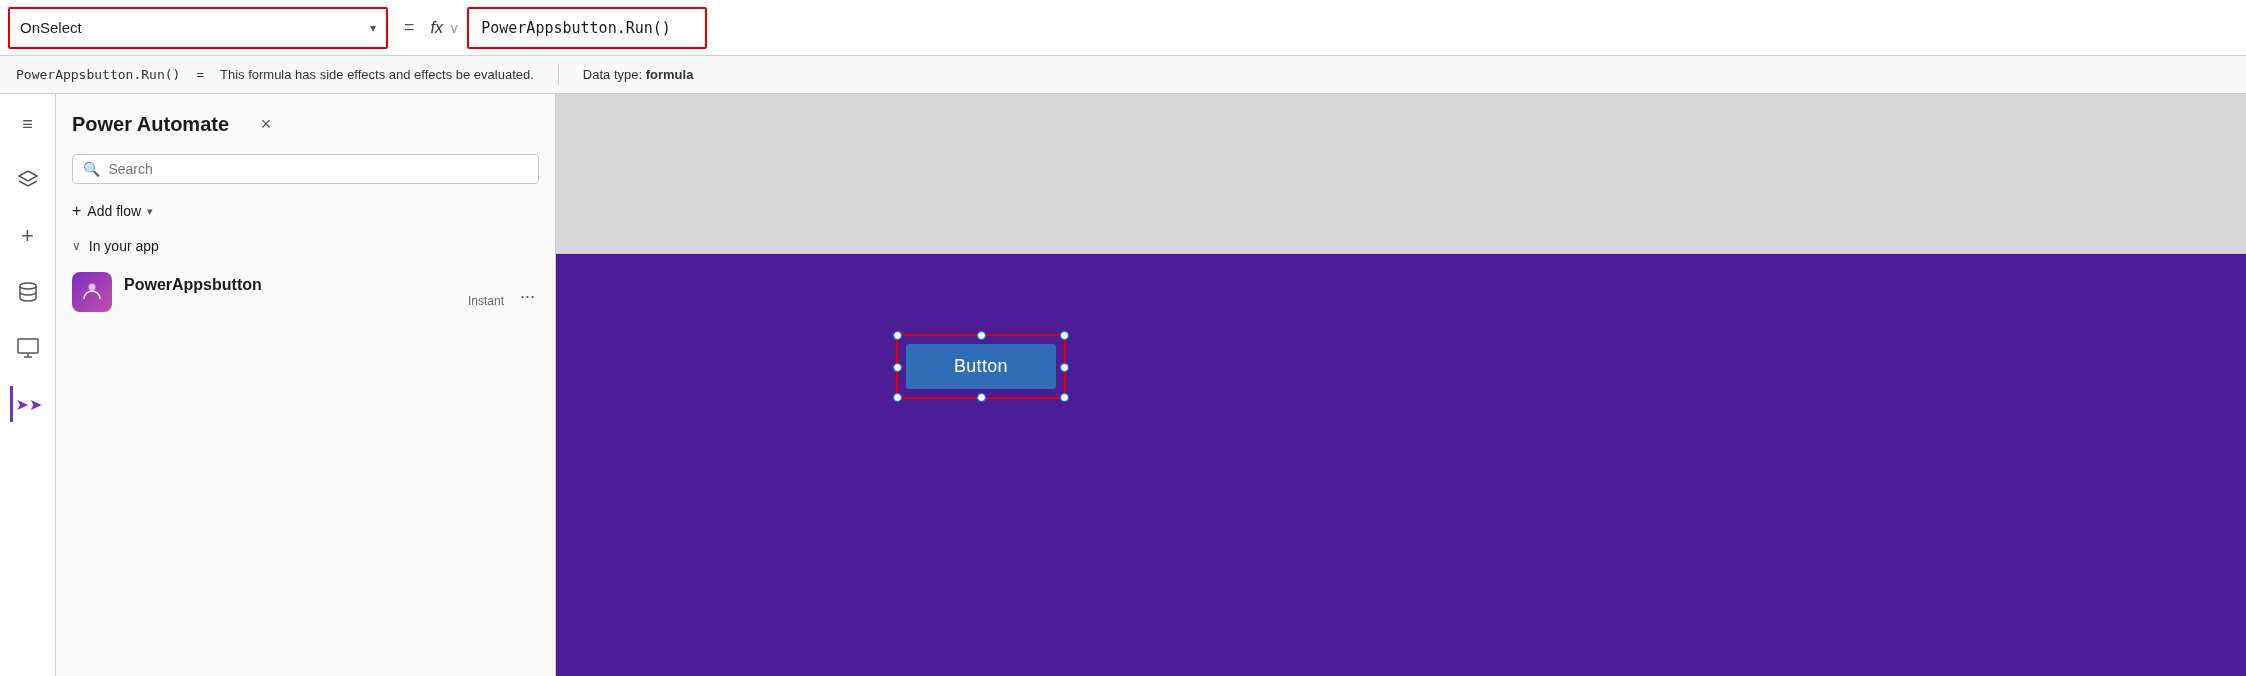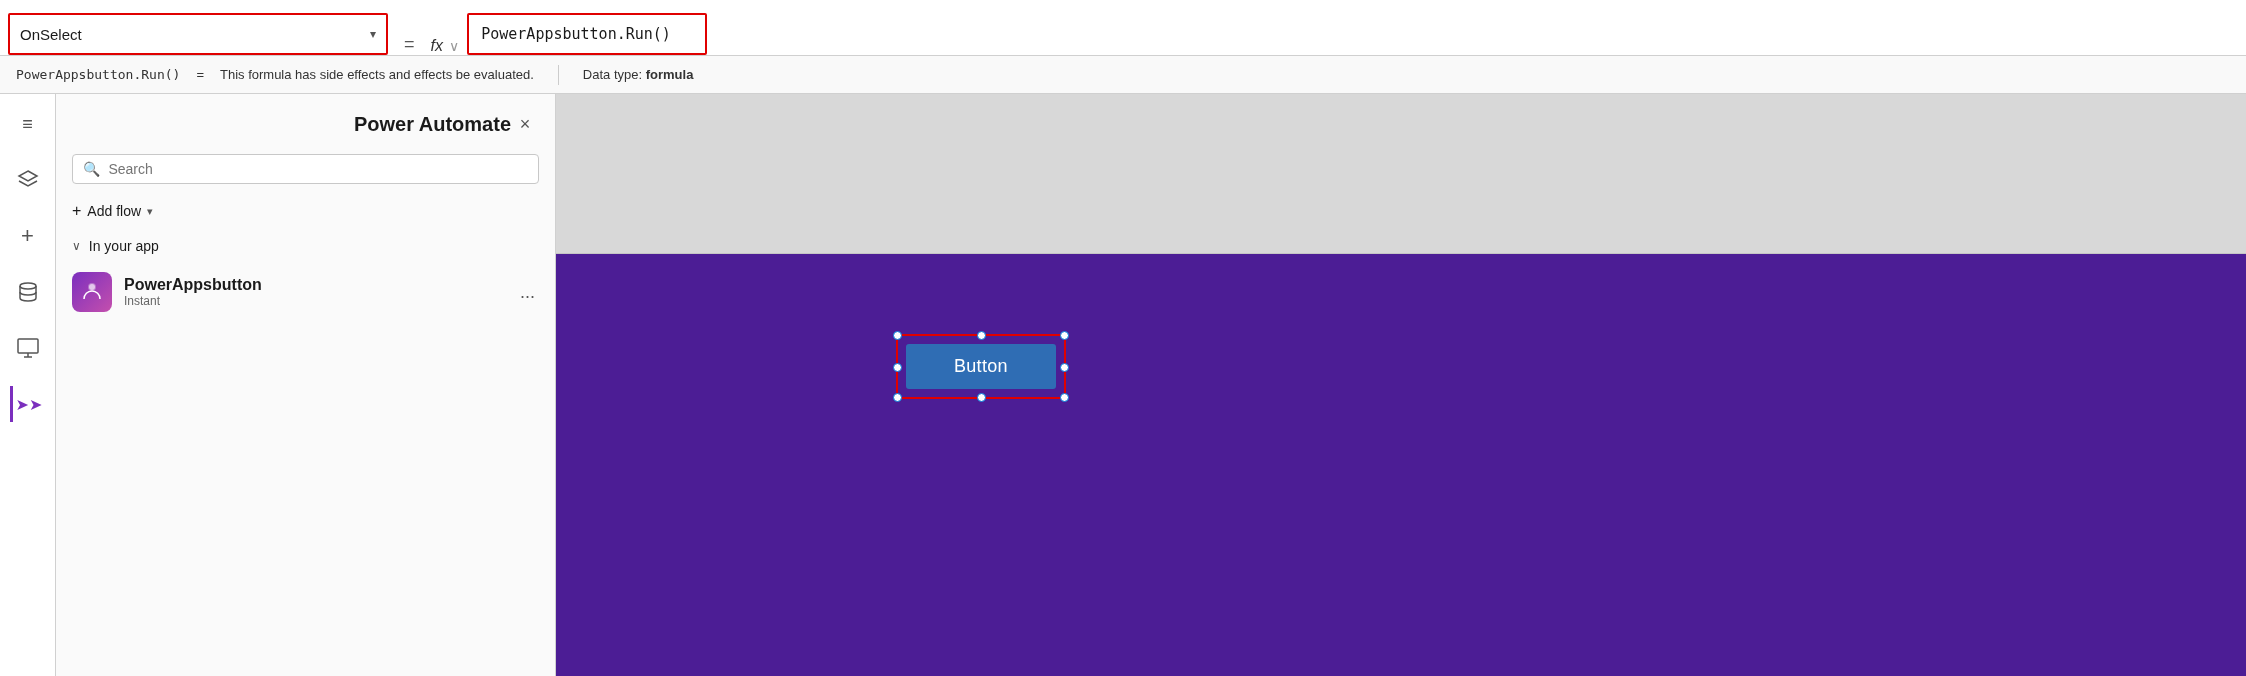--- a/index.html
+++ b/index.html
@@ -1,21 +1,21 @@
 <!DOCTYPE html>
 <html><head>
   <meta charset="utf-8">
   <style>
     * { box-sizing: border-box; margin: 0; padding: 0; }
     body { font-family: 'Segoe UI', sans-serif; font-size: 14px; background: #f5f5f5; width: 2246px; height: 676px; overflow: hidden; display: flex; flex-direction: column; }
 
     
     .formula-bar {
       display: flex;
-      align-items: flex-end;
+      align-items: center;
       background: #fff;
       border-bottom: 1px solid #d0d0d0;
       height: 56px;
       padding: 0 8px;
       gap: 8px;
       flex-shrink: 0;
     }
     .property-selector {
       display: flex;
       align-items: center;
@@ -152,22 +152,23 @@
       background: #fafafa;
       border-right: 1px solid #d0d0d0;
       display: flex;
       flex-direction: column;
       flex-shrink: 0;
       padding: 16px;
     }
     .panel-header {
       display: flex;
       align-items: center;
-      justify-content: flex-end;
+      justify-content: flex-start;
       margin-bottom: 16px;
+      gap: 23px;
     }
     .panel-title {
       font-size: 20px;
       font-weight: 700;
       color: #1a1a1a;
     }
     .close-btn {
       cursor: pointer;
       font-size: 18px;
       color: #555;
@@ -237,21 +238,21 @@
       background: linear-gradient(135deg, #7b2fbe, #c44fad);
       display: flex;
       align-items: center;
       justify-content: center;
       color: #fff;
       font-size: 18px;
       flex-shrink: 0;
     }
     .flow-info { flex: 1; }
     .flow-name { font-size: 16px; font-weight: 600; color: #1a1a1a; }
-    .flow-type { font-size: 12px; color: #666; }
+    .flow-type { font-size: 12px; color: #666; text-align: right; }
     .flow-more { color: #555; font-size: 18px; padding: 0 4px; }
 
     
     .canvas-area {
       flex: 1;
       background: #4c1d95;
       position: relative;
     }
     
     .canvas-upper {

